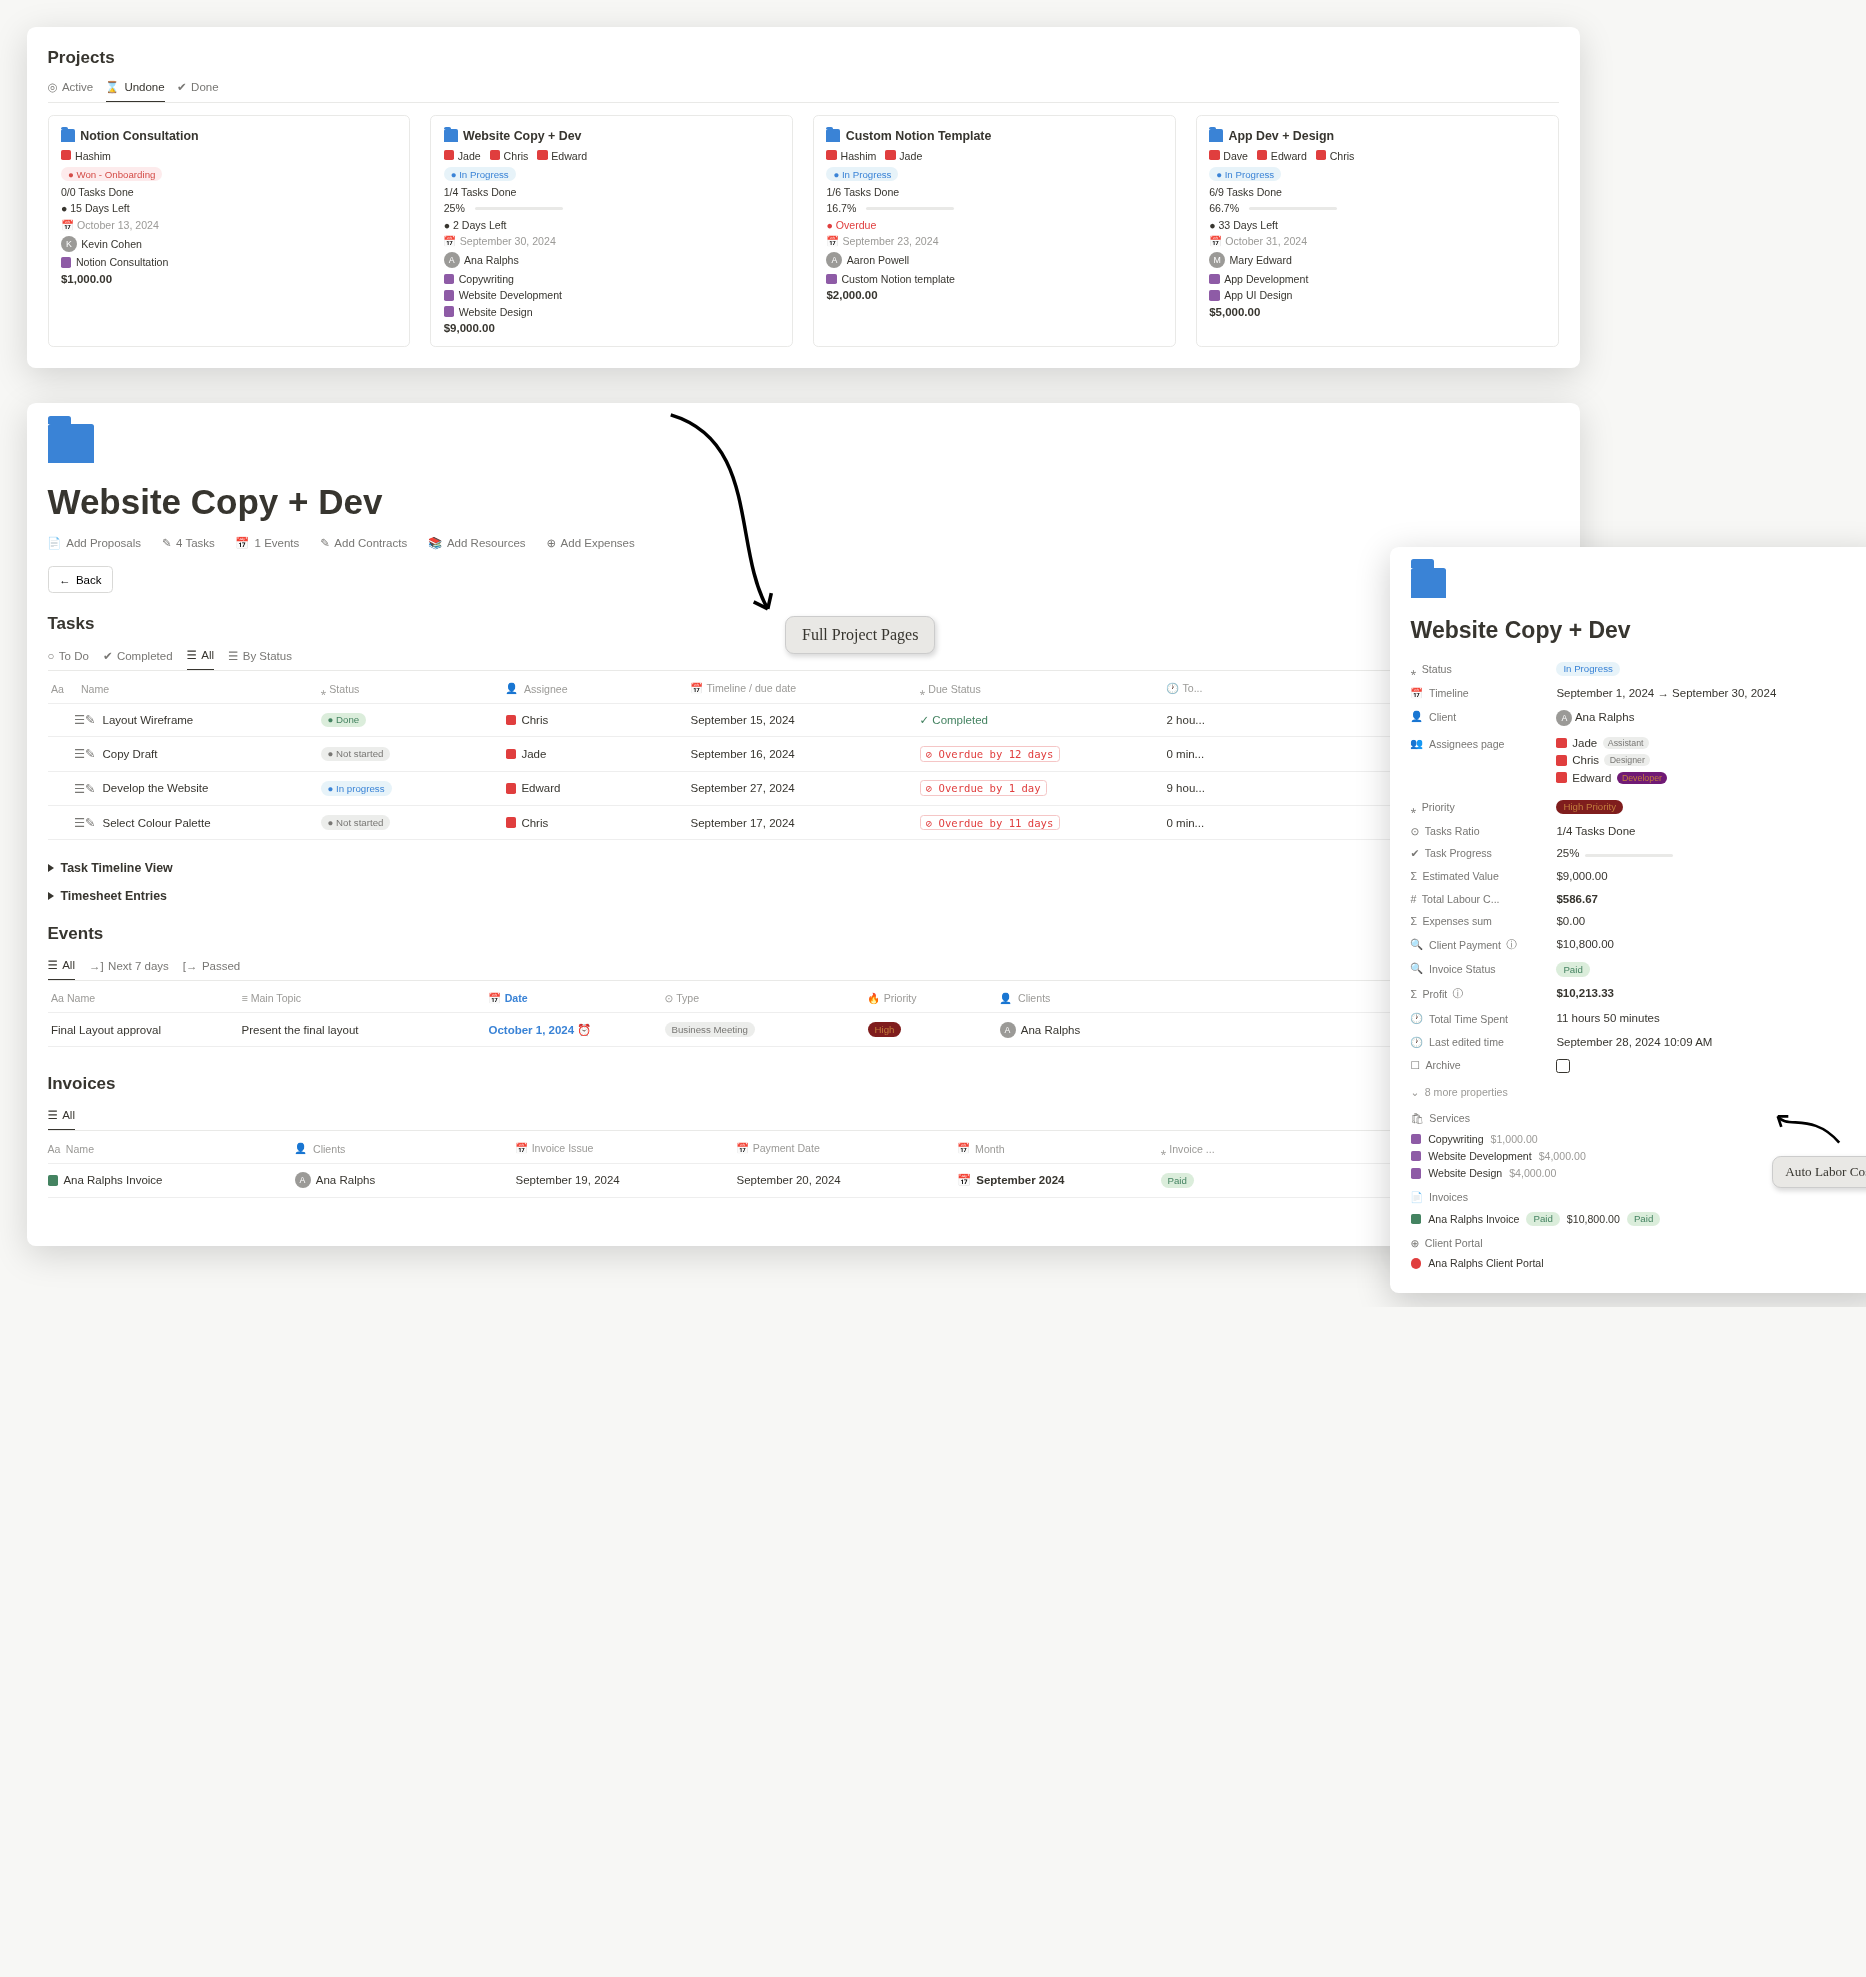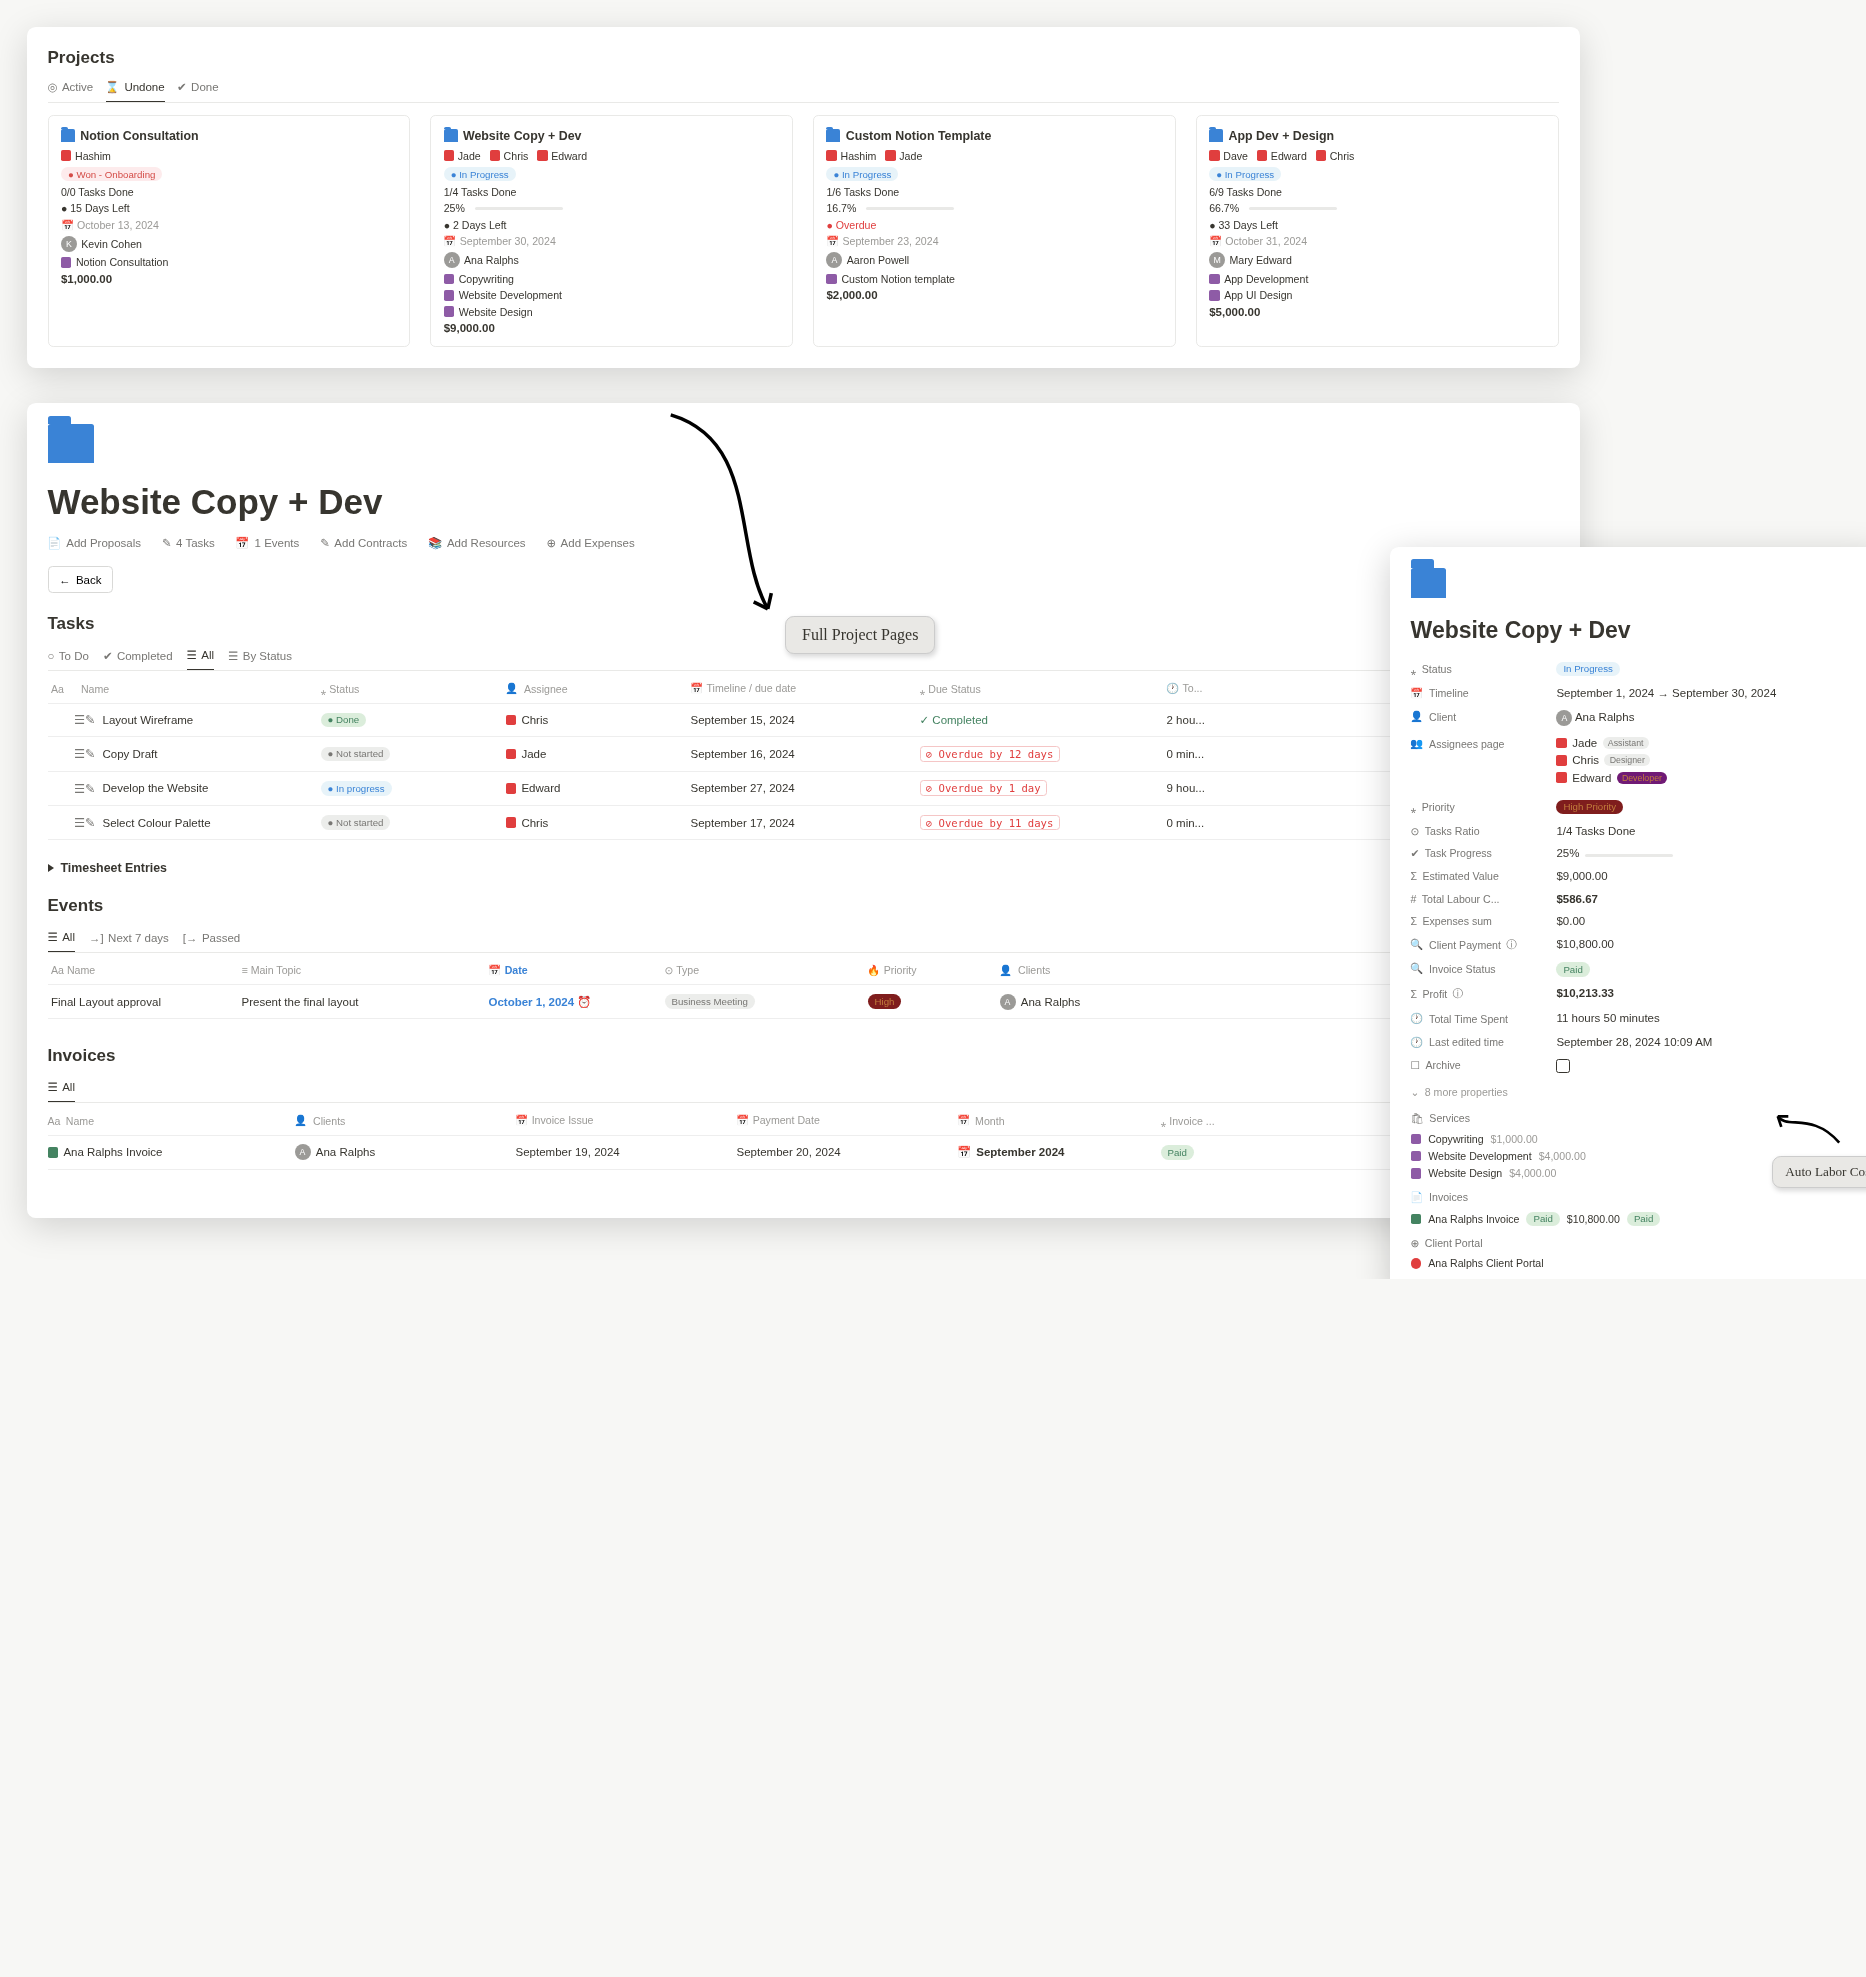--- a/index.html
+++ b/index.html
@@ -41,21 +41,21 @@
   background: #fff; font-size: 10.6px;
 }
 .card-title { font-size: 12.4px; font-weight: 600; margin-bottom: 7px; display: flex; align-items: center; gap: 5.3px; }
 .folder-icon { width: 14px; height: 12.4px; background: #3a83d6; border-radius: 1.8px 1.8px 0 0; position: relative; display: inline-block; }
 .folder-icon::before { content:""; position:absolute; top:-2.6px; left:0; width:7px; height:2.6px; background:#3a83d6; border-radius:1.8px 1.8px 0 0; }
 .folder-big { width: 46px; height: 39px; background:#3a83d6; border-radius: 2.6px 2.6px 0 0; position: relative; display:inline-block; margin-bottom:16px; }
 .folder-big::before { content:""; position:absolute; top:-8.8px; left:0; width:23px; height:8.8px; background:#3a83d6; border-radius:2.6px 2.6px 0 0;}
 .row { display: flex; align-items: center; gap: 4.4px; margin-bottom: 4.4px; color:#37352f; }
 .muted { color: #9b9a97; }
 .people { display: flex; gap:8.8px; margin-bottom:5.3px; flex-wrap: wrap; }
-.person { display:flex; align-items:center; gap:3.5px; font-size:10.6px; }
+.person { display:flex; align-items:flex-start; gap:3.5px; font-size:10.6px; }
 .pill { display:inline-block; padding:1.8px 7px; border-radius:8.8px; font-size:9.7px; font-weight:500; }
 .pill-red-light { background:#fdebec; color:#d44c47; }
 .pill-blue { background:#e7f3f9; color:#3a83d6; }
 .pill-green { background:#dbeddb; color:#448361; }
 .pill-gray { background:#ecedeb; color:#787774; }
 .pill-orange { background:#7f1d1d; color:#c27d3c; }
 .bar { width:88px; height:3.5px; background:#e9e9e7; border-radius:1.8px; overflow:hidden; display:inline-block; margin-left:5.3px; }
 .bar-fill { height:100%; background:#448361; }
 .overdue { color:#e03e3e; font-weight:500; }
 .price { font-weight:600; margin-top:3.5px; font-size:11.5px; }
@@ -302,20 +302,24 @@
         </div>
     <div class="c-status"><span class="pill pill-gray">● Not started</span></div>
     <div class="c-assignee"><span class="person-dot pd-red"></span> Chris</div>
     <div class="c-timeline">September 17, 2024</div>
     <div class="c-due"><span class="due-badge due-red">⊘ Overdue by 11 days</span></div>
     <div class="c-total">0 min...</div>
       </div>
     </div>
 
   <div style="height:14px"></div>
+  <div class="toggle-row">
+      <span class="caret"></span>
+      <span>Task Timeline View</span>
+    </div>
   <div class="toggle-row">
       <span class="caret"></span>
       <span>Timesheet Entries</span>
     </div>
 
   <div style="height:14px"></div>
   <div class="section-title">Events</div>
   <div class="subtabs">
     <div class="subtab active">☰ <span>All</span></div>
     <div class="subtab">→] <span>Next 7 days</span></div>

